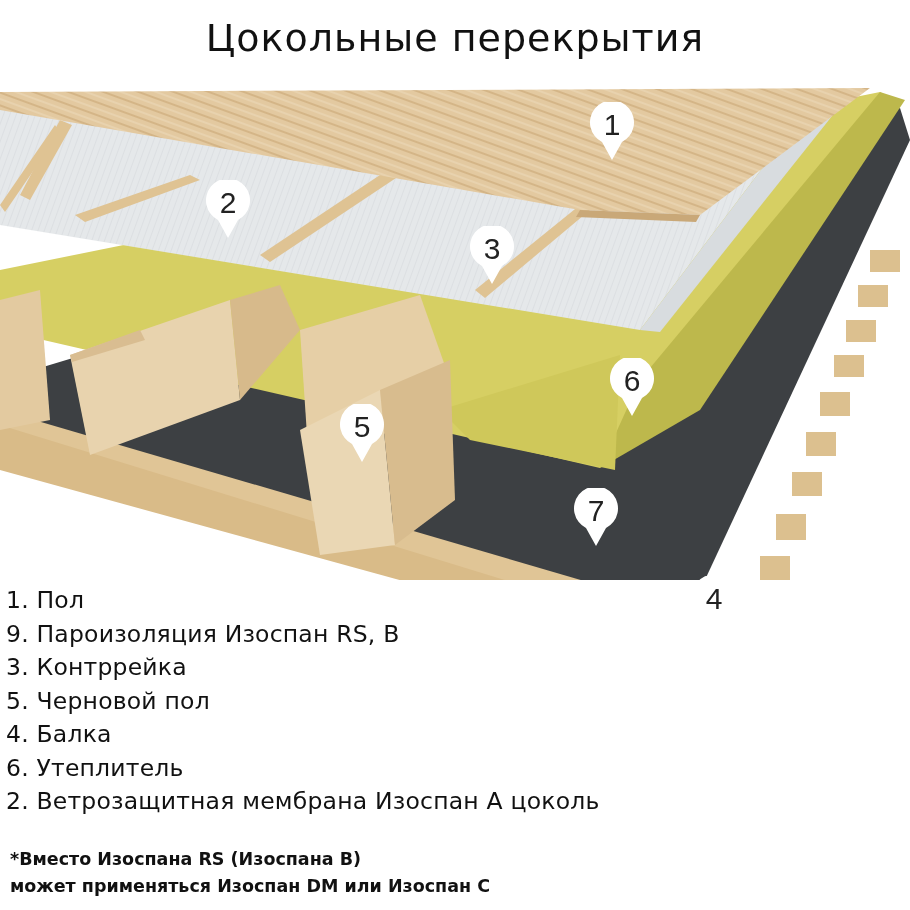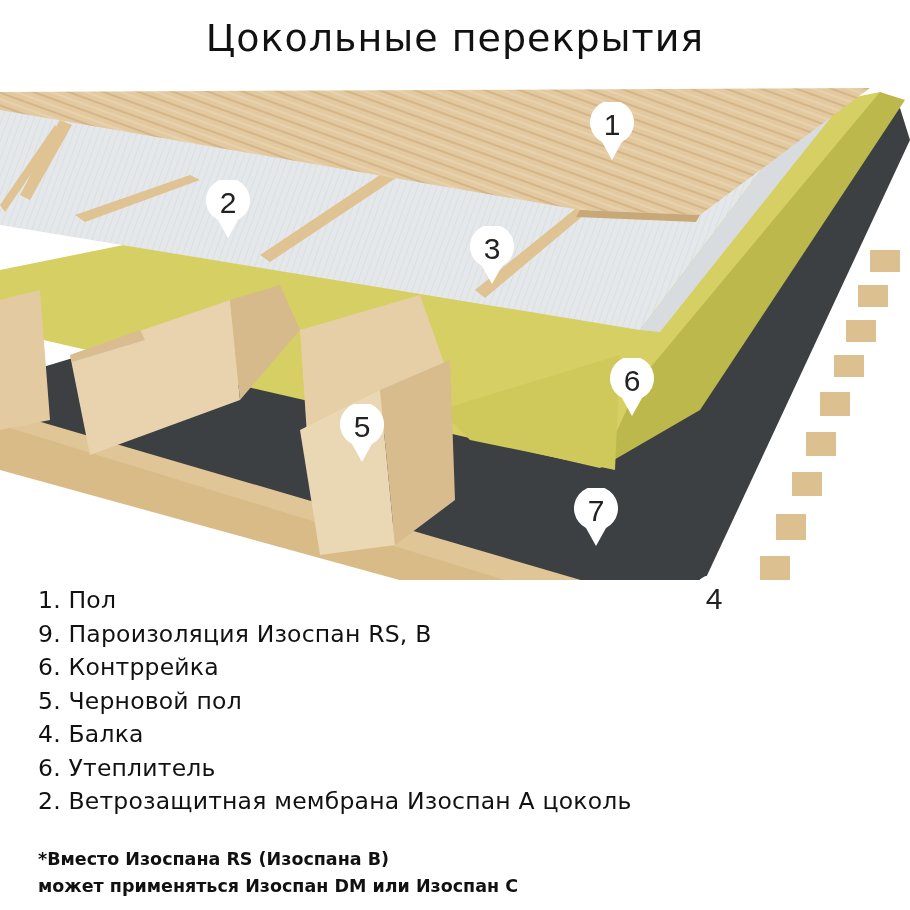--- a/index.html
+++ b/index.html
@@ -1,21 +1,21 @@
 <!DOCTYPE html>
 <html><head>
   <meta charset="utf-8">
   <style>
     html, body { margin:0; padding:0; background:#ffffff; }
     body { width:910px; height:910px; position:relative; overflow:hidden; font-family:"DejaVu Sans", sans-serif; }
     .title { position:absolute; left:0; top:16px; width:910px; text-align:center; font-family:"DejaVu Sans", sans-serif; font-size:38px; color:#111; letter-spacing:1px; font-weight:normal; }
     .illus { position:absolute; left:0; top:80px; width:910px; height:500px; }
     .legend { position:absolute; left:6px; top:584px; }
-    .legend-item { font-family:"DejaVu Sans", sans-serif; font-size:23.5px; color:#111; line-height:33.5px; white-space:nowrap; letter-spacing:0.2px;margin-left:32px; }
-    .note { position:absolute; left:10px; top:846px; font-family:"DejaVu Sans", sans-serif; font-size:17.5px; color:#111; line-height:27px; font-weight:bold;margin-left:28px; }
+    .legend-item { font-family:"DejaVu Sans", sans-serif; font-size:23.5px; color:#111; line-height:33.5px; white-space:nowrap; letter-spacing:0.2px; }
+    .note { position:absolute; left:10px; top:846px; font-family:"DejaVu Sans", sans-serif; font-size:17.5px; color:#111; line-height:27px; font-weight:bold; }
     .marker { position:absolute; width:48px; height:60px; }
     .marker-num { position:absolute; left:0; top:6px; width:48px; text-align:center; font-family:"Liberation Sans", sans-serif; font-size:30px; color:#222; }
   </style>
 </head>
 <body>
 
 <div class="title">Цокольные перекрытия</div>
 
 <svg class="illus" viewBox="0 80 910 500" xmlns="http://www.w3.org/2000/svg">
   <defs>
@@ -120,21 +120,21 @@
     <svg width="48" height="60" viewBox="0 0 48 60">
         <path d="M24 58 L14 40 A22 22 0 1 1 34 40 Z" fill="#ffffff"></path>
       </svg>
     <div class="marker-num">7</div>
   </div>
 </div>
 
 <div class="legend">
   <div class="legend-item">1. Пол</div>
   <div class="legend-item">9. Пароизоляция Изоспан RS, В</div>
-  <div class="legend-item">6. Контррейка</div>
+  <div class="legend-item">3. Контррейка</div>
   <div class="legend-item">5. Черновой пол</div>
   <div class="legend-item">4. Балка</div>
   <div class="legend-item">6. Утеплитель</div>
   <div class="legend-item">2. Ветрозащитная мембрана Изоспан А цоколь</div>
 </div>
 
 <div class="note">
   <div>*Вместо Изоспана RS (Изоспана В)</div>
   <div>может применяться Изоспан DM или Изоспан С</div>
 </div>

